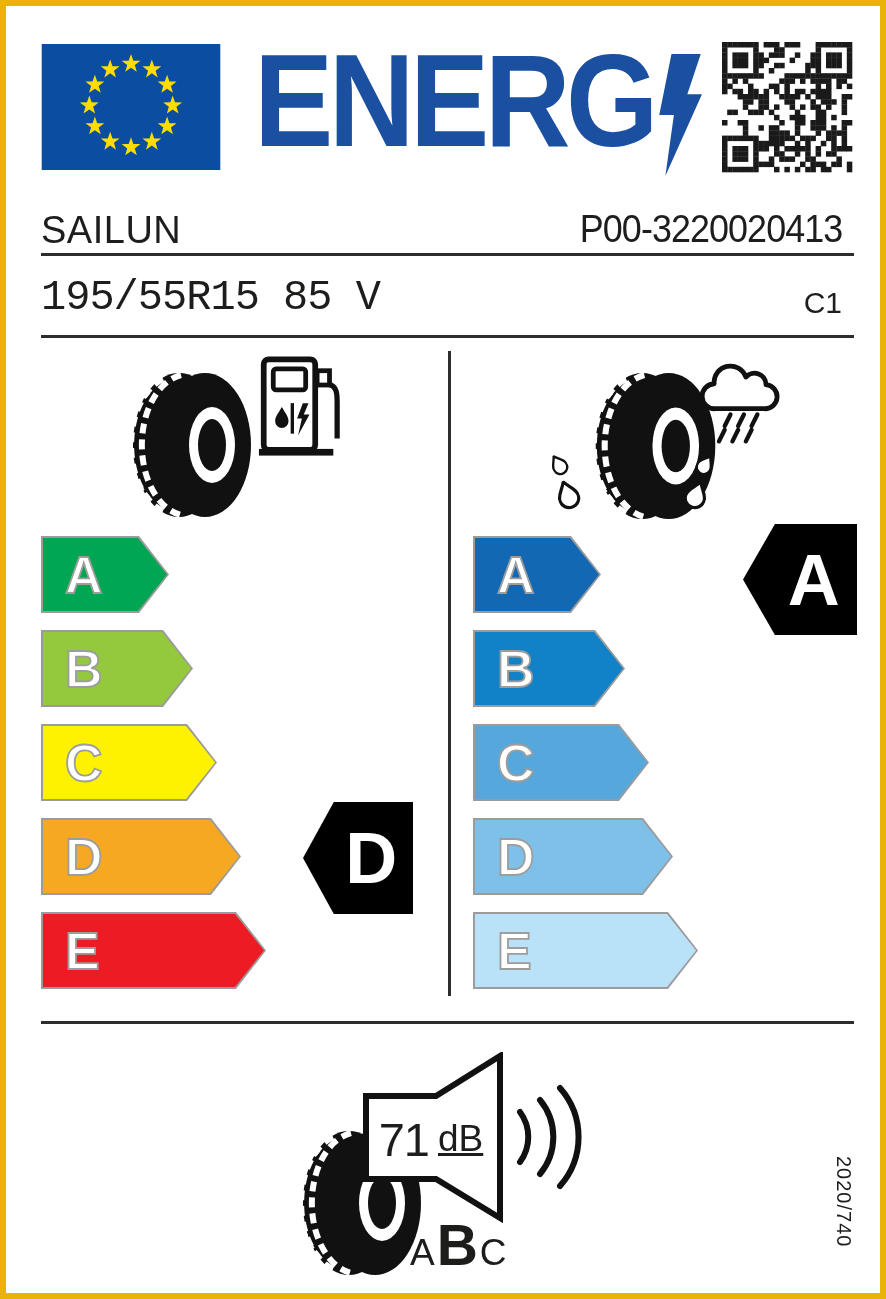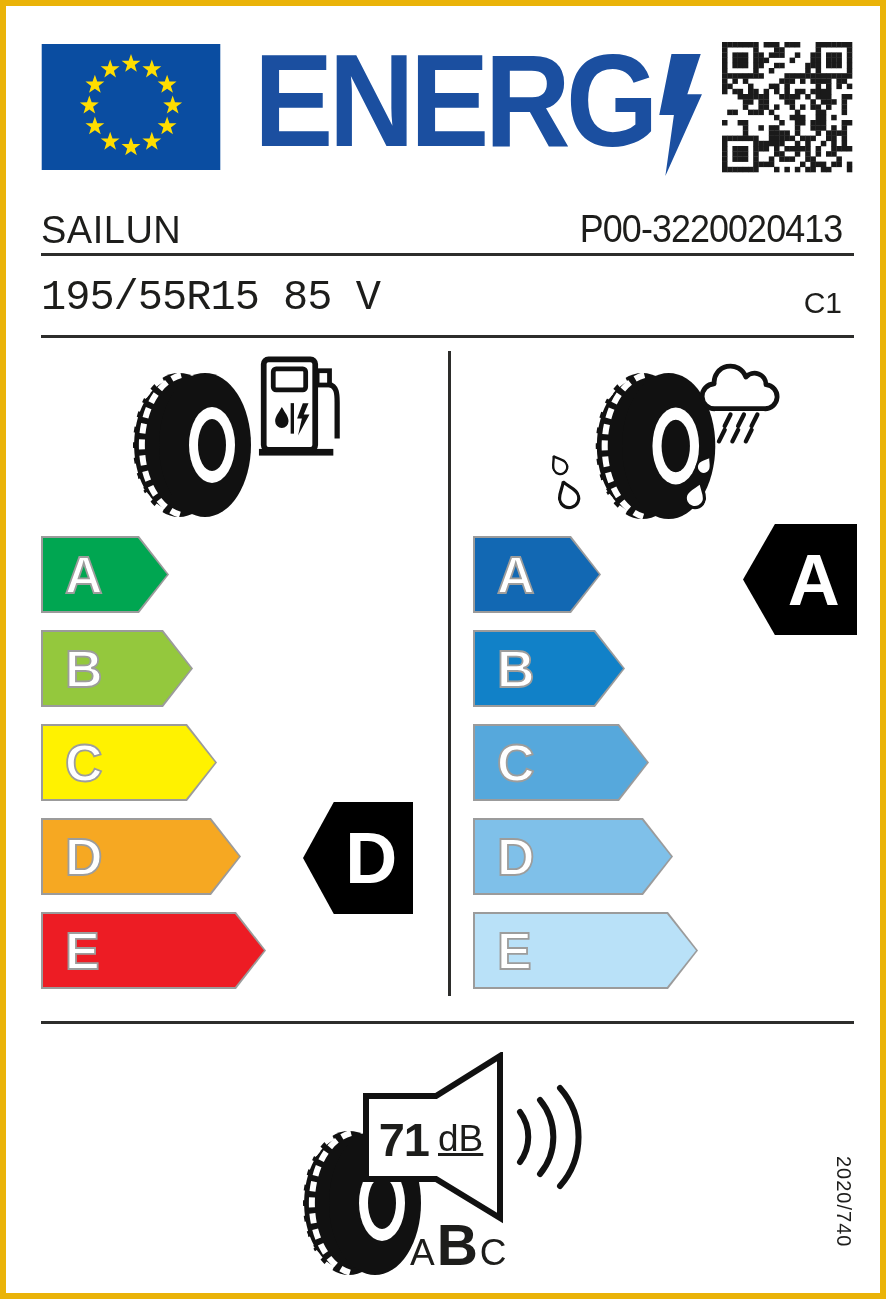--- a/index.html
+++ b/index.html
@@ -47,21 +47,21 @@
   .indicator{position:absolute;background:#000;color:#fff;
     clip-path:polygon(28% 0,100% 0,100% 100%,28% 100%,0 50%);
     display:flex;align-items:center;justify-content:center;}
   .indicator span{font-size:72px;font-weight:bold;margin-left:24%;line-height:1;}
   .ind-fuel{left:297px;top:796px;width:110px;height:112px;}
   .ind-wet{left:737px;top:518px;width:114px;height:111px;}
 
   
   .db-box{position:absolute;left:362px;top:1098px;width:126px;height:70px;
     display:flex;align-items:center;justify-content:center;gap:9px;}
-  .db-val{font-size:47px;font-weight:bold;letter-spacing:-1px;}
+  .db-val{font-size:47px;font-weight:normal;letter-spacing:-1px;}
   .db-unit{font-size:37px;text-decoration:underline;}
   .noise-classes{position:absolute;left:404px;top:1206px;display:flex;align-items:baseline;gap:2px;height:66px;}
   .noise-class{font-size:37px;line-height:66px;}
   .noise-class.selected{font-size:57px;font-weight:bold;}
 
   .regulation{position:absolute;left:826px;top:1150px;height:120px;
     writing-mode:vertical-rl;font-size:20px;letter-spacing:1px;color:#1d1d1b;}
 </style>
 </head>
 <body>

